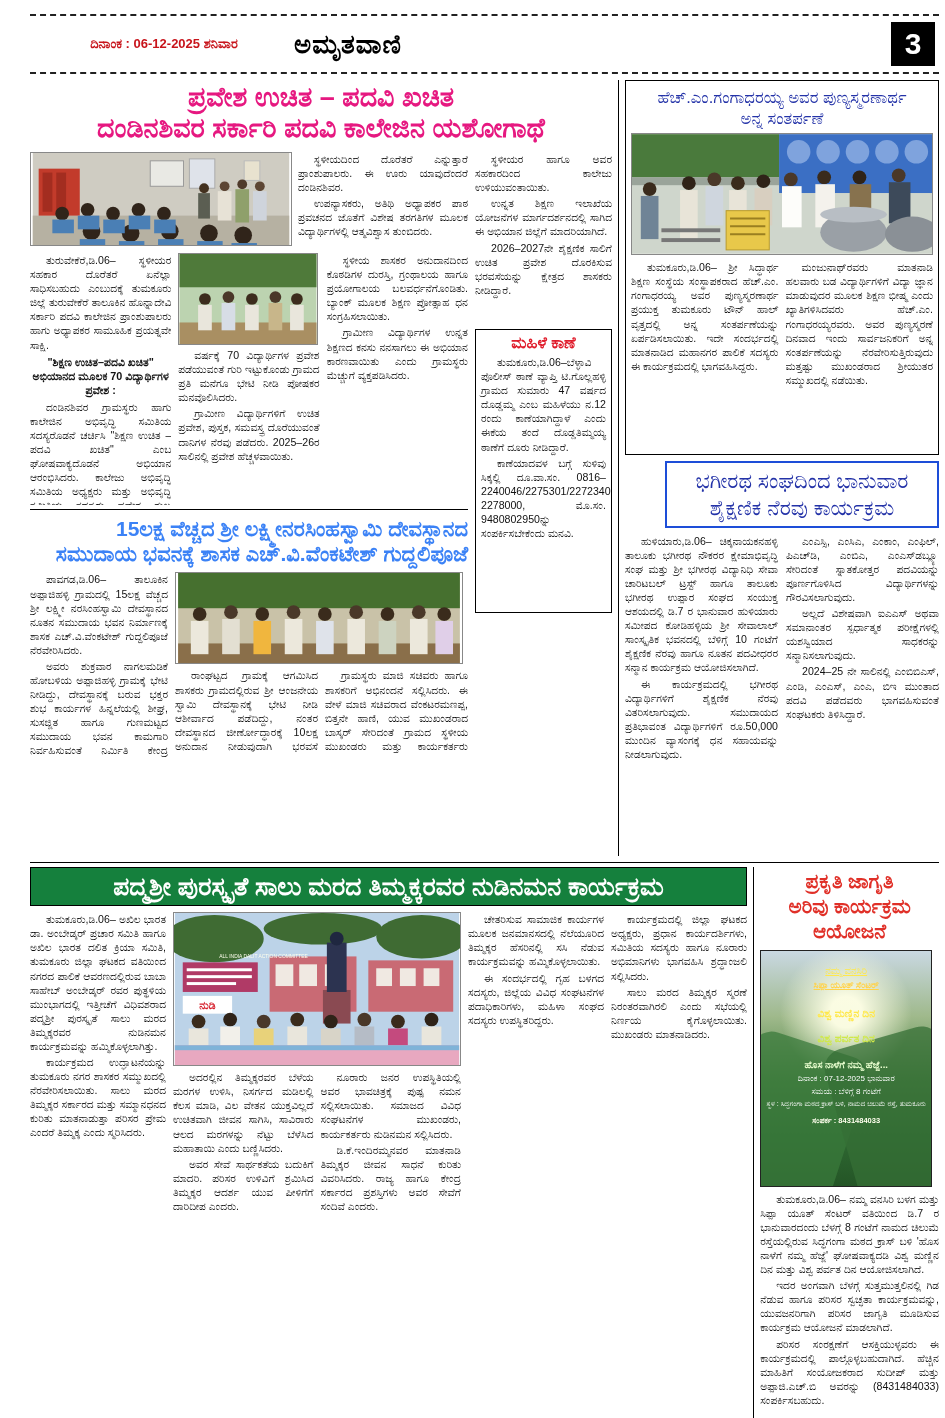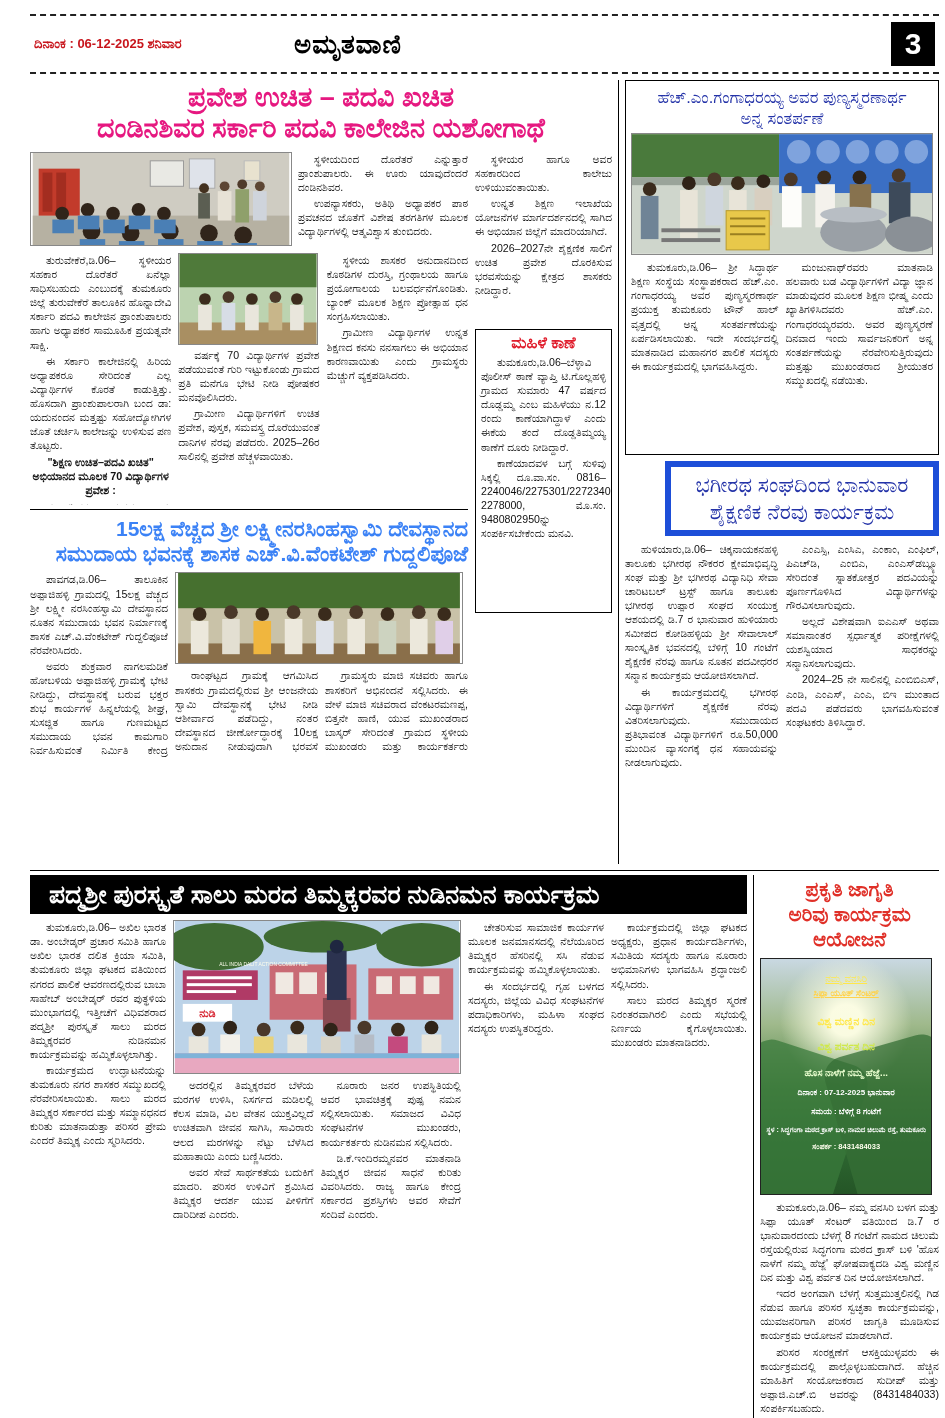--- a/index.html
+++ b/index.html
@@ -6,21 +6,21 @@
   html,body { background:#ffffff; }
   body {
     width: 945px; height: 1418px; position: relative; overflow: hidden;
     font-family: "Liberation Sans", sans-serif; color:#111;
   }
   .page { position:absolute; left:0; top:0; width:945px; height:1418px; padding:14px 6px 0 30px; }
 
   
   .mast { border-top:2px dashed #222; border-bottom:2px dashed #222; padding:6px 4px; 
           display:flex; align-items:center; margin-bottom:6px; }
-  .mast .date { color:#c8151c; font-weight:bold; font-size:13px; width:260px; }
+  .mast .date { color:#c8151c; font-weight:bold; font-size:13px; width:260px;text-align:center; }
   .mast .title { flex:1; font-size:26px; font-weight:bold; letter-spacing:1px; color:#000; }
   .mast .pgno { width:44px; height:44px; background:#000; color:#fff; font-size:30px; font-weight:bold;
                 display:flex; align-items:center; justify-content:center; }
 
   
   .bp { font-size:10.6px; line-height:1.33; text-align:justify; text-indent:16px; margin-bottom:2px; }
   .colbox { overflow:hidden; }
   .vrule { width:1px; background:#000; align-self:stretch; }
   .hrule { height:1px; background:#000; margin:4px 0; }
   .photo { display:block; border:1px solid #888; }
@@ -52,30 +52,30 @@
   .a2-under .c { flex:1; }
 
   
   .box-art { border:1px solid #000; padding:4px 5px; }
   .hl-blue { color:#2433a8; font-weight:normal; text-align:center; line-height:1.25; }
   .hl-anna { font-size:16.5px; margin:2px 0 5px; }
   .anna-cols { display:flex; gap:7px; height:190px; margin-top:5px; }
   .anna-cols .c { flex:1; }
 
   .bhagi { margin-top:6px; }
-  .hl-bhagi-box { border:6px solid #1d4ed8; padding:5px 2px;margin-left:40px; }
+  .hl-bhagi-box { border:2px solid #1d4ed8; padding:5px 2px;margin-left:40px; }
   .hl-bhagi { font-size:21px; }
   .bhagi-cols { display:flex; gap:8px; height:322px; margin-top:6px; }
   .bhagi-cols .c { flex:1; }
 
   
   .botzone { display:flex; gap:6px; margin-top:6px; border-top:1px solid #000; padding-top:4px; }
   .bot-left { width:722px; }
-  .greenbar { background:#000000; border:1px solid #000; color:#fff; font-weight:bold;
-              font-size:25px; text-align:left; padding:5px 18px; line-height:1.1; }
+  .greenbar { background:#15803d; border:1px solid #000; color:#fff; font-weight:bold;
+              font-size:25px; text-align:center; padding:5px 3px; line-height:1.1; }
   .bot-cols { display:flex; gap:7px; margin-top:6px; height:508px; }
   .bot-cols .c { width:136px; }
   .bot-mid { width:288px; }
   .bot-mid-under { display:flex; gap:7px; margin-top:4px; height:348px; }
   .bot-mid-under .c { flex:1; width:auto; }
 
   .bot-right { width:180px; display:flex; flex-direction:column; }
   .hl-prakriti { color:#e03028; font-weight:bold; font-size:20px; text-align:center; line-height:1.25; margin:2px 0 6px; }
 
   
@@ -86,21 +86,21 @@
   .poster:before { content:""; position:absolute; left:-30px; top:90px; width:120px; height:160px;
               background:#3a7a3b; transform:rotate(18deg); border-radius:20px; opacity:.75; }
   .poster:after { content:""; position:absolute; right:-30px; top:84px; width:120px; height:170px;
               background:#356f35; transform:rotate(-16deg); border-radius:20px; opacity:.75; }
   .poster .pt { position:relative; z-index:2; text-align:center; }
   .pt-org { color:#ffe84a; font-weight:normal; font-size:10px; text-decoration:underline; margin-top:14px; }
   .pt-org2 { color:#ffd24a; font-weight:bold; font-size:9px; text-decoration:underline; margin-top:3px; }
   .pt-ev1 { color:#ffe84a; font-weight:bold; font-size:10.5px; margin-top:16px; }
   .pt-ev2 { color:#cfe84a; font-weight:bold; font-size:10.5px; margin-top:12px; }
   .pt-slogan { color:#eaffd0; font-weight:bold; font-size:9.5px; margin-top:14px; }
-  .pt-meta { color:#fff; font-weight:bold; font-size:8px; margin-top:9px; }
+  .pt-meta { color:#fff; font-weight:normal; font-size:8px; margin-top:3px; }
   .pt-contact { color:#ffe; font-size:7.5px; margin-top:8px; font-weight:bold; }
   .bot-right .colbox { margin-top:5px; height:268px; }
 </style>
 </head>
 <body>
 
 <div class="page">
 
   <div class="mast">
     <div class="date">ದಿನಾಂಕ : 06-12-2025 ಶನಿವಾರ</div>
@@ -168,21 +168,20 @@
             <div class="colbox" style="flex:1;height:96px">
                 <p class="bp">ಸ್ಥಳೀಯದಿಂದ ದೊರೆತರೆ ಎನ್ನುತ್ತಾರೆ ಪ್ರಾಂಶುಪಾಲರು. ಈ ಊರು ಯಾವುದೆಂದರೆ ದಂಡಿನಶಿವರ.</p>
                 <p class="bp">ಉಪನ್ಯಾಸಕರು, ಅತಿಥಿ ಅಧ್ಯಾಪಕರ ಪಾಠ ಪ್ರವಚನದ ಜೊತೆಗೆ ವಿಶೇಷ ತರಗತಿಗಳ ಮೂಲಕ ವಿದ್ಯಾರ್ಥಿಗಳಲ್ಲಿ ಆತ್ಮವಿಶ್ವಾಸ ತುಂಬಿದರು.</p>
               </div>
           </div>
 
           <div class="a1-cols" style="margin-top:5px">
             <div class="c colbox">
               <div>
                   <p class="bp">ತುರುವೇಕೆರೆ,ಡಿ.06– ಸ್ಥಳೀಯರ ಸಹಕಾರ ದೊರೆತರೆ ಏನೆಲ್ಲಾ ಸಾಧಿಸಬಹುದು ಎಂಬುದಕ್ಕೆ ತುಮಕೂರು ಜಿಲ್ಲೆ ತುರುವೇಕೆರೆ ತಾಲೂಕಿನ ಹೊನ್ನಾದೇವಿ ಸರ್ಕಾರಿ ಪದವಿ ಕಾಲೇಜಿನ ಪ್ರಾಂಶುಪಾಲರು ಹಾಗು ಅಧ್ಯಾಪಕರ ಸಾಮೂಹಿಕ ಪ್ರಯತ್ನವೇ ಸಾಕ್ಷಿ.</p>
-                  <p class="bp">ಈ ಸರ್ಕಾರಿ ಕಾಲೇಜಿನಲ್ಲಿ ಹಿರಿಯ ಅಧ್ಯಾಪಕರೂ ಸೇರಿದಂತೆ ಎಲ್ಲ ವಿದ್ಯಾರ್ಥಿಗಳ ಕೊರತೆ ಕಾಡುತ್ತಿತ್ತು. ಹೊಸದಾಗಿ ಪ್ರಾಂಶುಪಾಲರಾಗಿ ಬಂದ ಡಾ: ಯದುನಂದನ ಮತ್ತಷ್ಟು ಸಹೋದ್ಯೋಗಿಗಳ ಜೊತೆ ಚರ್ಚಿಸಿ ಕಾಲೇಜನ್ನು ಉಳಿಸುವ ಪಣ ತೊಟ್ಟರು.</p>
                 </div>
               <div class="subhead">"ಶಿಕ್ಷಣ ಉಚಿತ–ಪದವಿ ಖಚಿತ" ಅಭಿಯಾನದ ಮೂಲಕ 70 ವಿದ್ಯಾರ್ಥಿಗಳ ಪ್ರವೇಶ :</div>
               <div>
                   <p class="bp">ದಂಡಿನಶಿವರ ಗ್ರಾಮಸ್ಥರು ಹಾಗು ಕಾಲೇಜಿನ ಅಭಿವೃದ್ಧಿ ಸಮಿತಿಯ ಸದಸ್ಯರೊಡನೆ ಚರ್ಚಿಸಿ "ಶಿಕ್ಷಣ ಉಚಿತ – ಪದವಿ ಖಚಿತ" ಎಂಬ ಘೋಷವಾಕ್ಯದೊಡನೆ ಅಭಿಯಾನ ಆರಂಭಿಸಿದರು. ಕಾಲೇಜು ಅಭಿವೃದ್ಧಿ ಸಮಿತಿಯ ಅಧ್ಯಕ್ಷರು ಮತ್ತು ಅಭಿವೃದ್ಧಿ ಸಮಿತಿಯ ಸದಸ್ಯರು ಪ್ರವೇಶ ಶುಲ್ಕ ಪಾವತಿಸಲು ಯೋಜನೆ ರೂಪಿಸಿದರು.</p>
                 </div>
             </div>
             <div class="c colbox">
               <svg class="photo" width="140" height="92" viewBox="0 0 140 92" style="margin-bottom:3px">
                 <rect width="140" height="92" fill="#bcd3b0"></rect>
                 <rect width="140" height="34" fill="#4f7a3a"></rect>

